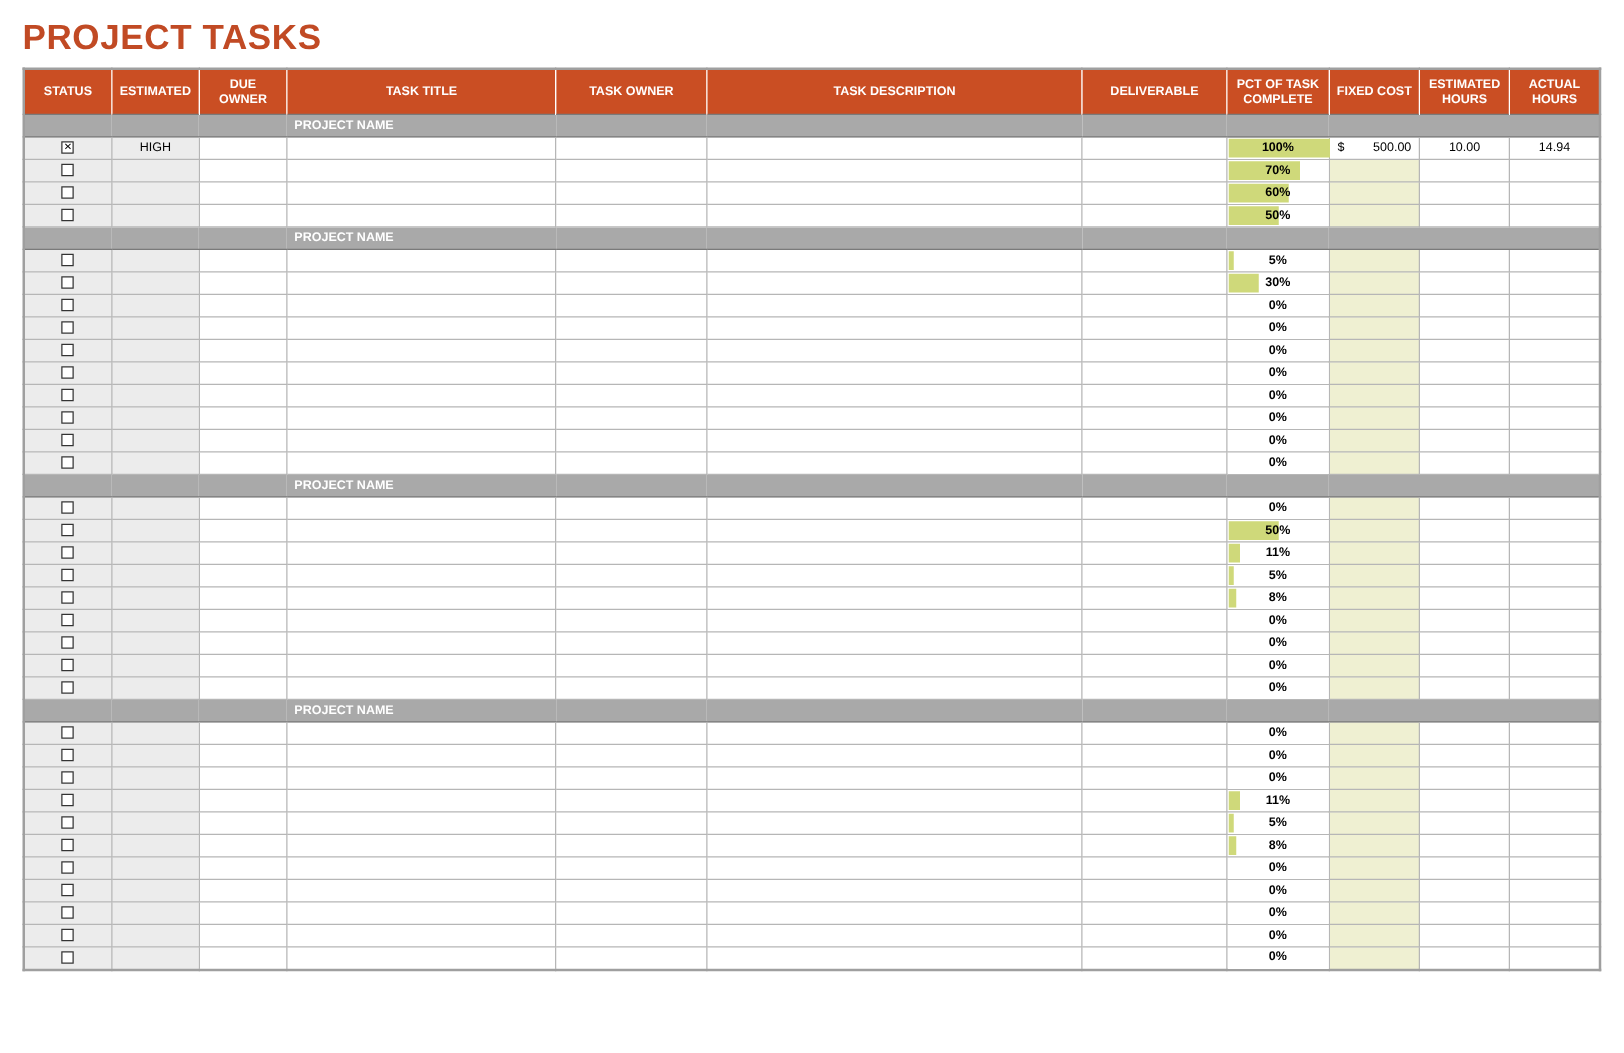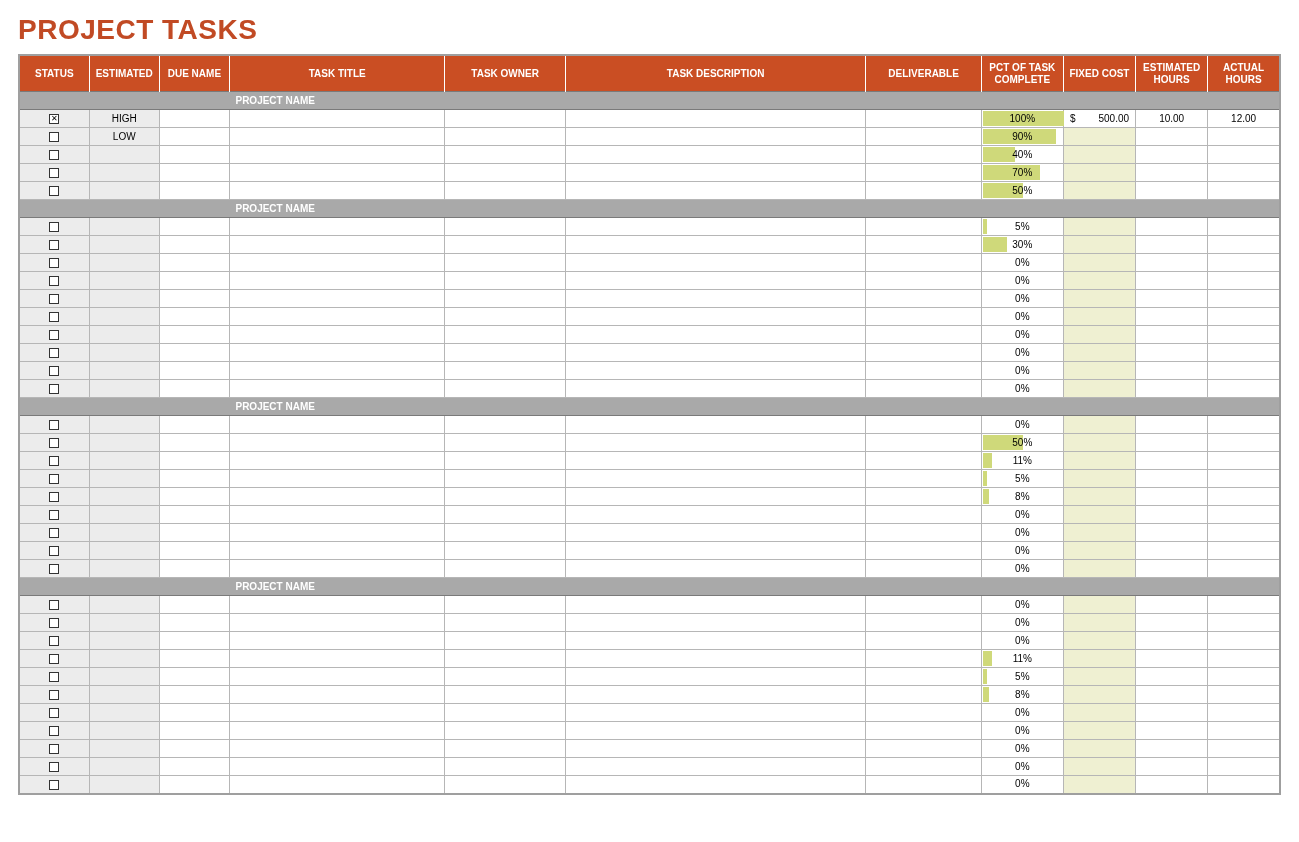--- a/index.html
+++ b/index.html
@@ -102,21 +102,21 @@
     padding: 0 !important;
   }
   .pct-bar {
     position: absolute;
     left: 1px; top: 1px; bottom: 1px;
     background: #cfd97a;
   }
   .pct-text {
     position: relative;
     z-index: 1;
-    font-weight: 400;
+    font-weight: 700;
     font-size: 10px;
     line-height: 16px;
   }
 
   td.cost-cell { background: #eff0d2 !important; }
   td.cost-cell.has-value {
     background: #fff !important;
   }
   .cost-wrap {
     display: flex;
@@ -143,21 +143,21 @@
     <col class="c-deliv">
       <col class="c-pct">
       <col class="c-cost">
     <col class="c-est">
       <col class="c-act">
   </colgroup>
   <thead>
     <tr id="header-row">
         <th>STATUS</th>
         <th>ESTIMATED</th>
-        <th>DUE NAME</th>
+        <th>DUE OWNER</th>
         <th>TASK TITLE</th>
         <th>TASK OWNER</th>
         <th>TASK DESCRIPTION</th>
         <th>DELIVERABLE</th>
         <th>PCT OF TASK COMPLETE</th>
         <th>FIXED COST</th>
         <th>ESTIMATED HOURS</th>
         <th>ACTUAL HOURS</th>
       </tr>
   </thead>
@@ -187,53 +187,21 @@
           <div class="pct-bar" style="width: 100%;"></div>
           <div class="pct-text">100%</div>
         </td>
         <td class="cost-cell has-value">
           <div class="cost-wrap">
             <span>$</span>
             <span>500.00</span>
           </div>
         </td>
         <td>10.00</td>
-        <td>12.00</td>
-      </tr>
-      <tr class="data-row">
-        <td class="status-cell"><span class="chk"></span></td>
-        <td class="priority-cell">LOW</td>
-        <td></td>
-        <td class="text-left"></td>
-        <td></td>
-        <td class="text-left"></td>
-        <td></td>
-        <td class="pct-cell">
-          <div class="pct-bar" style="width: 90%;"></div>
-          <div class="pct-text">90%</div>
-        </td>
-        <td class="cost-cell"></td>
-        <td></td>
-        <td></td>
-      </tr>
-      <tr class="data-row">
-        <td class="status-cell"><span class="chk"></span></td>
-        <td class="priority-cell"></td>
-        <td></td>
-        <td class="text-left"></td>
-        <td></td>
-        <td class="text-left"></td>
-        <td></td>
-        <td class="pct-cell">
-          <div class="pct-bar" style="width: 40%;"></div>
-          <div class="pct-text">40%</div>
-        </td>
-        <td class="cost-cell"></td>
-        <td></td>
-        <td></td>
+        <td>14.94</td>
       </tr>
       <tr class="data-row">
         <td class="status-cell"><span class="chk"></span></td>
         <td class="priority-cell"></td>
         <td></td>
         <td class="text-left"></td>
         <td></td>
         <td class="text-left"></td>
         <td></td>
         <td class="pct-cell">
@@ -246,20 +214,36 @@
       </tr>
       <tr class="data-row">
         <td class="status-cell"><span class="chk"></span></td>
         <td class="priority-cell"></td>
         <td></td>
         <td class="text-left"></td>
         <td></td>
         <td class="text-left"></td>
         <td></td>
         <td class="pct-cell">
+          <div class="pct-bar" style="width: 60%;"></div>
+          <div class="pct-text">60%</div>
+        </td>
+        <td class="cost-cell"></td>
+        <td></td>
+        <td></td>
+      </tr>
+      <tr class="data-row">
+        <td class="status-cell"><span class="chk"></span></td>
+        <td class="priority-cell"></td>
+        <td></td>
+        <td class="text-left"></td>
+        <td></td>
+        <td class="text-left"></td>
+        <td></td>
+        <td class="pct-cell">
           <div class="pct-bar" style="width: 50%;"></div>
           <div class="pct-text">50%</div>
         </td>
         <td class="cost-cell"></td>
         <td></td>
         <td></td>
       </tr>
       <tr class="section-row">
         <td></td>
         <td></td>

